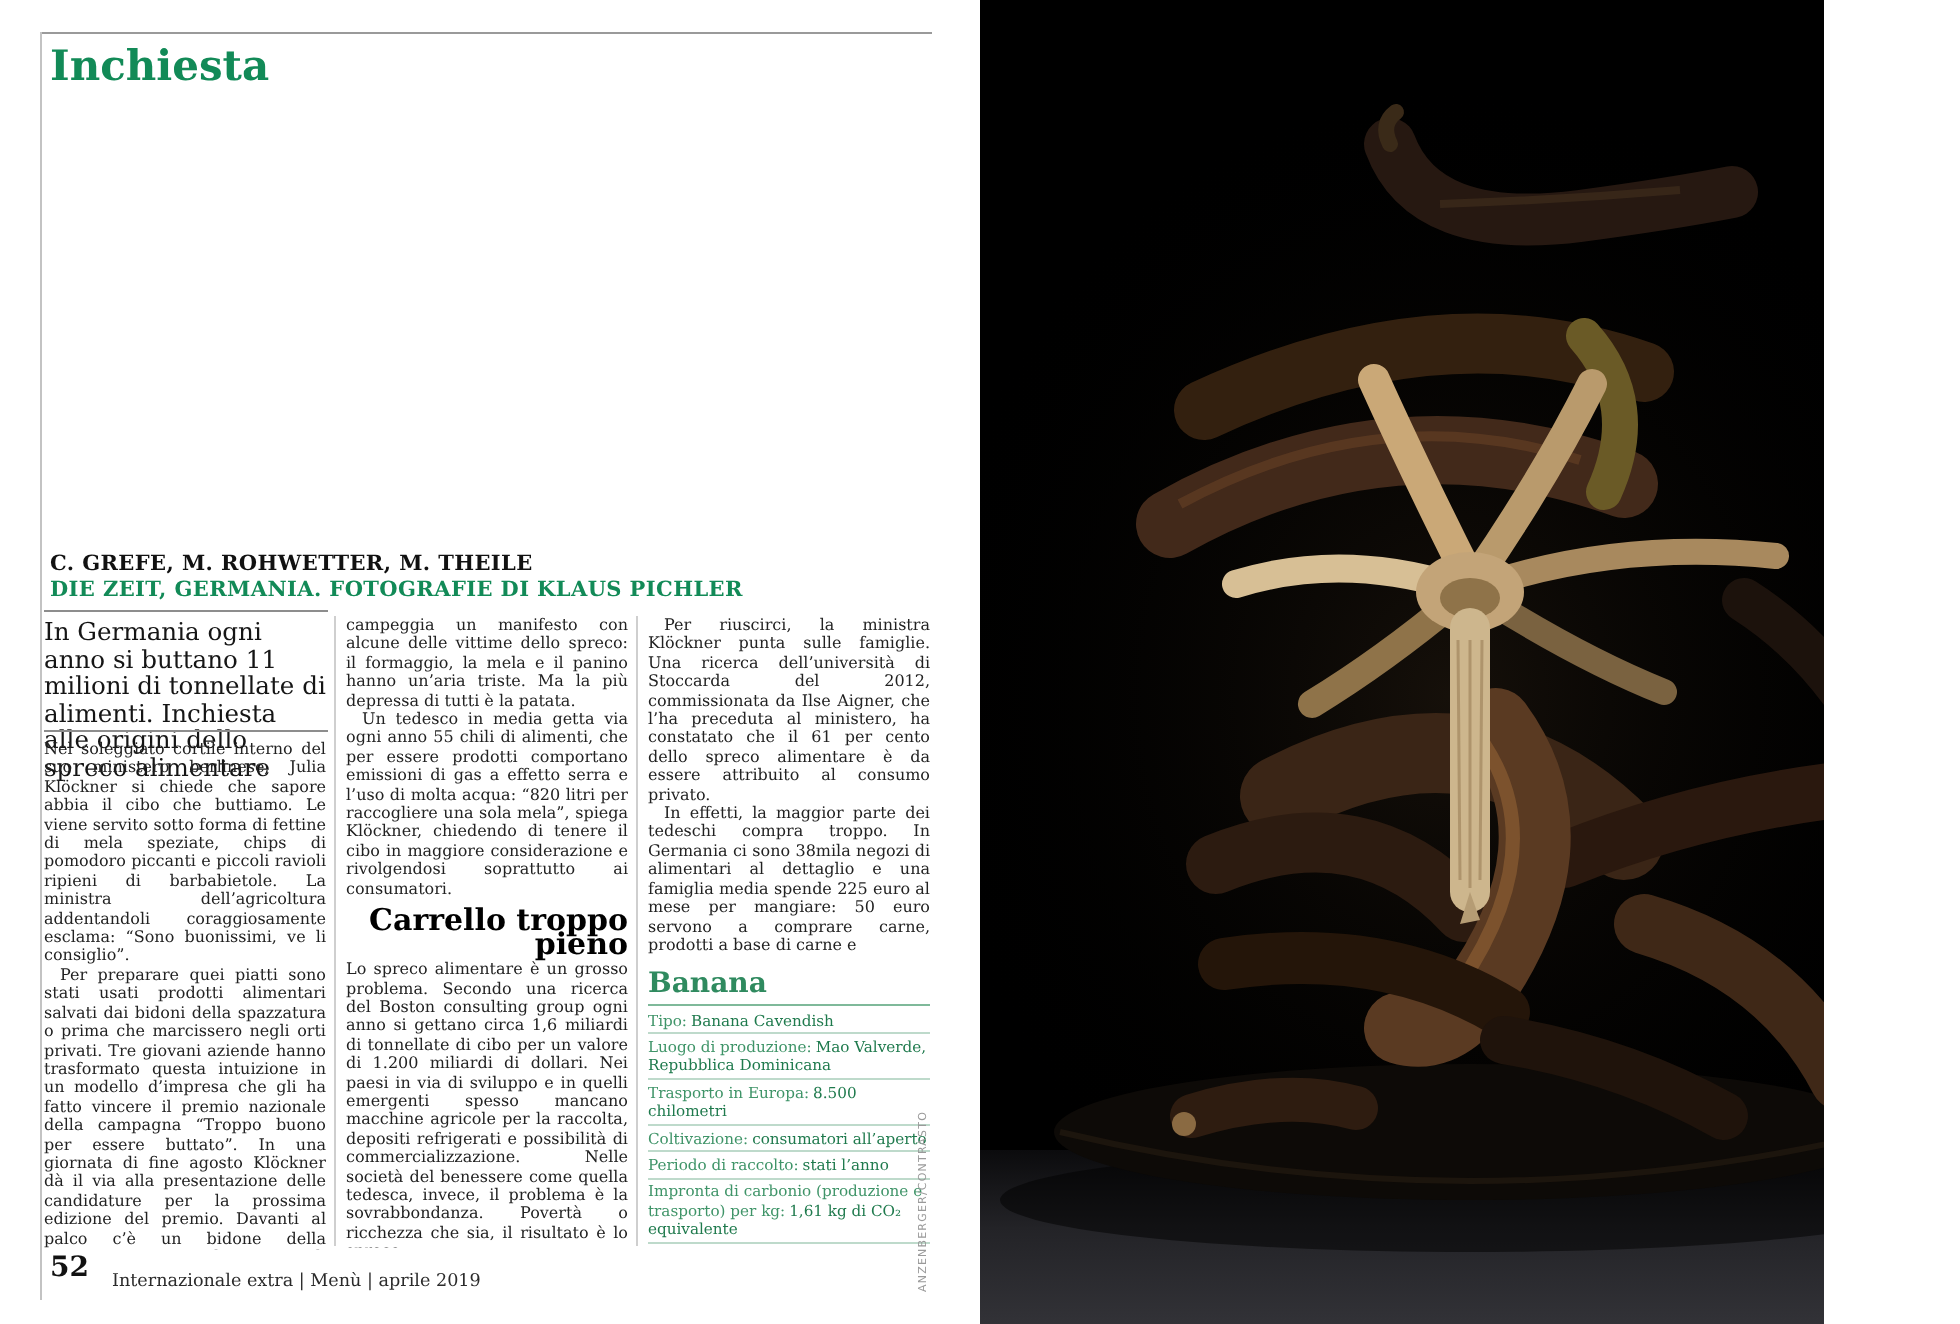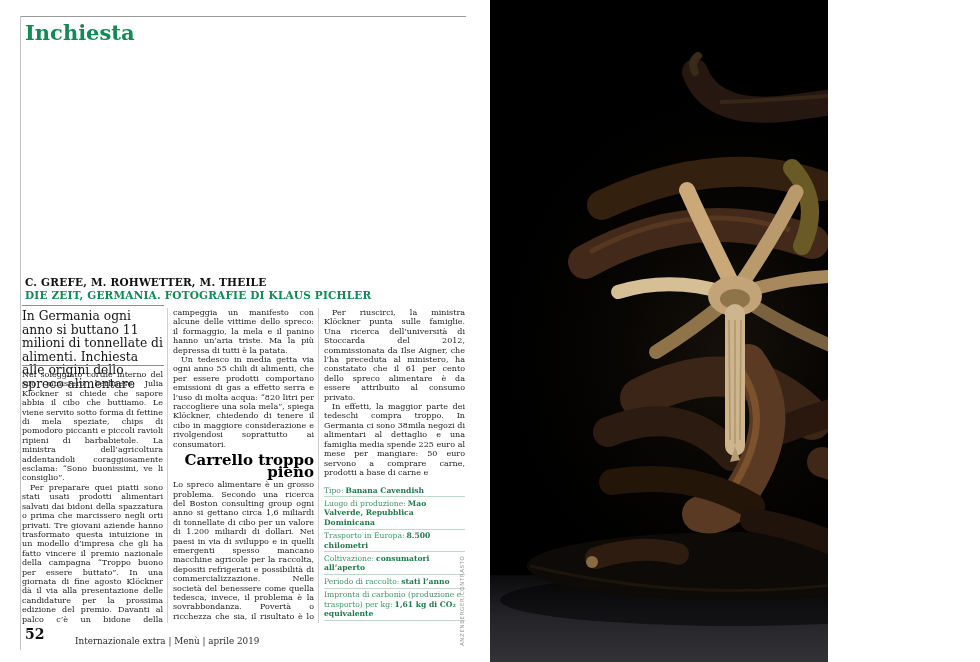--- a/index.html
+++ b/index.html
@@ -1,16 +1,16 @@
 <!DOCTYPE html>
 <html lang="it"><head>
 <meta charset="utf-8">
 <style>
   html,body{margin:0;padding:0;background:#ffffff;}
-  .spread{position:relative;width:828px;height:662px;background:#14532d;overflow:hidden;
+  .spread{position:relative;width:912px;height:662px;background:#14532d;overflow:hidden;
           font-family:"DejaVu Serif",serif;color:#1d1d1d;}
 
   
   .page-left{position:absolute;left:0;top:0;width:490px;height:662px;background:#fff;}
   .top-rule{position:absolute;left:20px;top:16px;width:446px;height:1px;background:#9a9a9a;}
   .left-rule{position:absolute;left:20px;top:16px;width:1px;height:634px;background:#c3c3c3;}
 
   .section-label{position:absolute;left:25px;top:20px;font-size:21px;font-weight:bold;color:#128a57;}
 
   .headline{position:absolute;left:21px;top:47px;width:330px;color:#128a57;
@@ -39,28 +39,28 @@
 
   .subhead{margin:5px 0 2px 0;font-size:15px;line-height:12px;font-weight:bold;color:#000;
            text-align:right;}
 
   
   .infobox{position:absolute;left:324px;top:484px;width:141px;color:#2f8a5f;}
   .infobox h4{margin:0 0 1px 0;font-size:14px;line-height:16px;font-weight:bold;color:#2f8a5f;
               border-bottom:1px solid #7fb99a;padding-bottom:2px;}
   .infobox .row{border-bottom:1px solid #bedacb;padding:1.5px 0;font-size:7.6px;line-height:9.4px;}
   .infobox .lbl{color:#3f9468;}
-  .infobox .val{color:#1f7a4d;font-weight:bold;margin-left:2px;}
+  .infobox .val{color:#1f7a4d;font-weight:normal;margin-left:2px;}
 
   .credit-vertical{position:absolute;left:459px;top:566px;height:80px;
                    writing-mode:vertical-rl;transform:rotate(180deg);
                    font-family:"DejaVu Sans",sans-serif;font-size:5.5px;letter-spacing:.6px;color:#9a9a9a;}
 
   .pagenum{position:absolute;left:25px;top:626px;font-size:14px;font-weight:bold;color:#111;}
-  .footer-text{position:absolute;left:75px;top:636px;font-size:8.8px;color:#2b2b2b;}
+  .footer-text{position:absolute;left:56px;top:636px;font-size:8.8px;color:#2b2b2b;}
 
   
   .page-right{position:absolute;left:490px;top:0;width:490px;height:662px;background:#000;}
   .page-right svg{display:block;}
 </style>
 </head>
 <body>
 
 <div class="spread">
 
@@ -93,20 +93,21 @@
     </div>
 
     <div class="colrule r2"></div>
 
     <div class="col col3">
       <p class="indent">Per riuscirci, la ministra Klöckner punta sulle famiglie. Una ricerca dell’università di Stoccarda del 2012, commissionata da Ilse Aigner, che l’ha preceduta al ministero, ha constatato che il 61 per cento dello spreco alimentare è da essere attribuito al consumo privato.</p>
       <p class="indent">In effetti, la maggior parte dei tedeschi compra troppo. In Germania ci sono 38mila negozi di alimentari al dettaglio e una famiglia media spende 225 euro al mese per mangiare: 50 euro servono a comprare carne, prodotti a base di carne e</p>
     </div>
 
     <div class="infobox">
+      <h4>Banana</h4>
       <div class="row">
         <span class="lbl">Tipo:</span><span class="val">Banana Cavendish</span>
       </div>
       <div class="row">
         <span class="lbl">Luogo di produzione:</span><span class="val">Mao Valverde, Repubblica Dominicana</span>
       </div>
       <div class="row">
         <span class="lbl">Trasporto in Europa:</span><span class="val">8.500 chilometri</span>
       </div>
       <div class="row">

